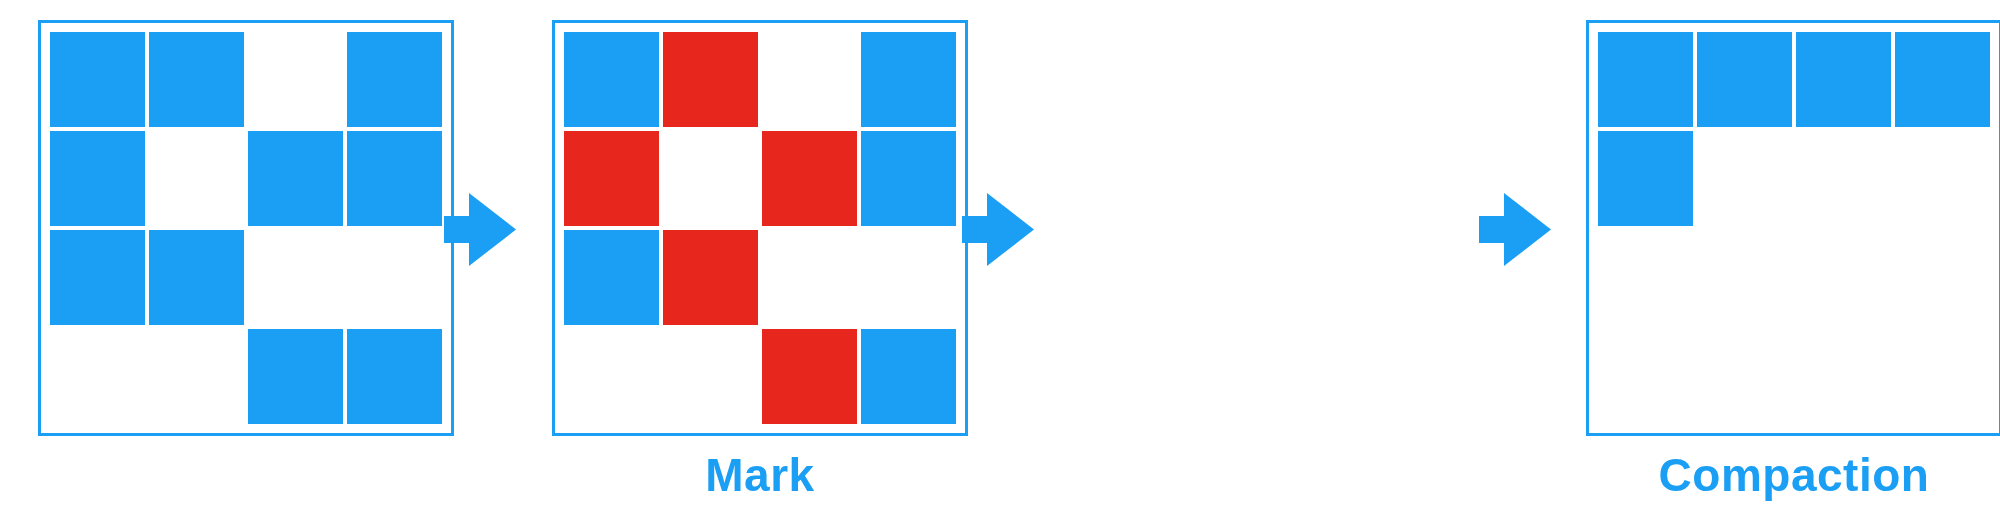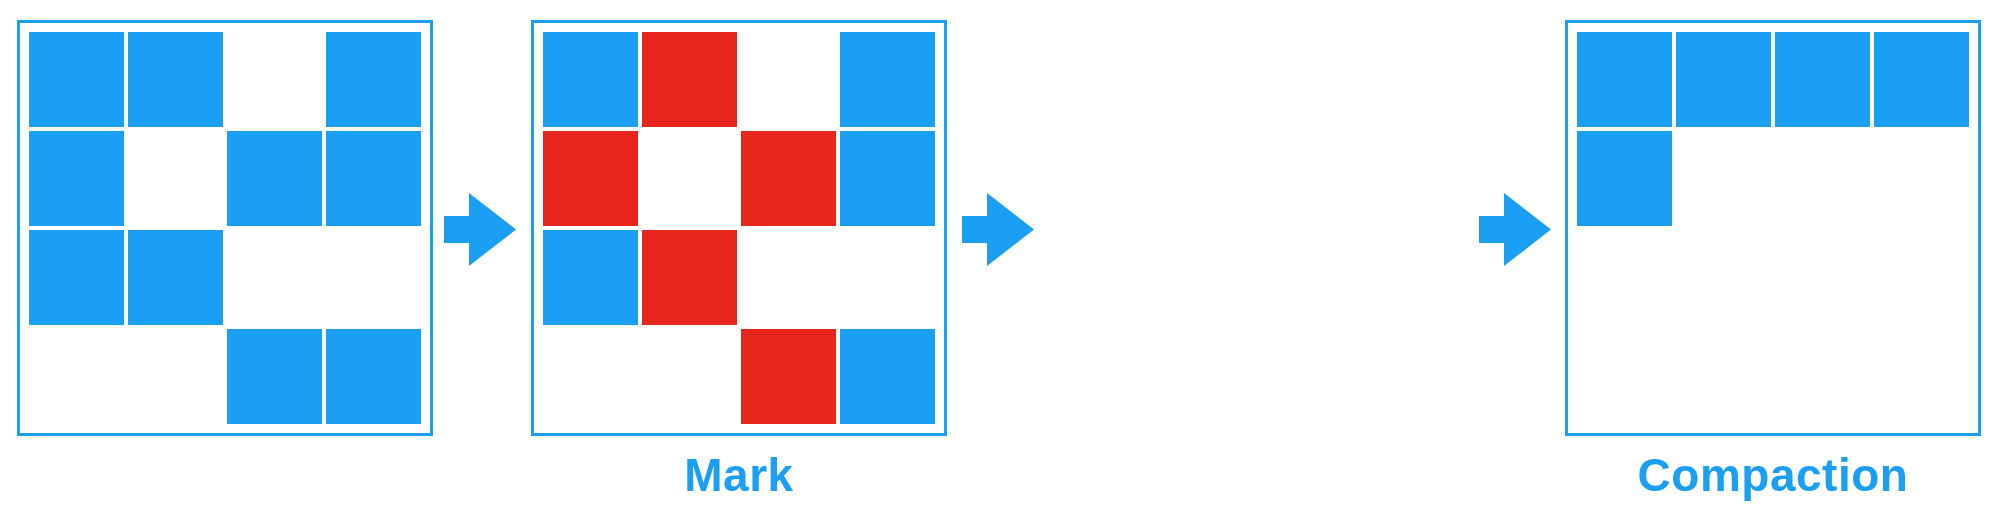--- a/index.html
+++ b/index.html
@@ -5,21 +5,21 @@
   * { margin: 0; padding: 0; box-sizing: border-box; }
   html, body {
     width: 2000px; height: 521px;
     background: var(--background, #ffffff);
     font-family: "Liberation Sans", "DejaVu Sans", sans-serif;
     overflow: hidden;
     position: relative;
   }
   .canvas { position: absolute; inset: 0; }
 
-  .stage { position: absolute; top: 20px; width: 416px; }
+  .stage { position: absolute; top: 20px; width: 416px; margin-left: 21px; }
   .stage.s0 { left: 17px; }
   .stage.s1 { left: 531px; }
   .stage.s2 { left: 1049px; }
   .stage.s3 { left: 1565px; }
 
   .gridbox {
     width: 416px; height: 416px;
     border: 3px solid var(--blue, #1b9ff5);
     padding: 9px;
     display: grid;

